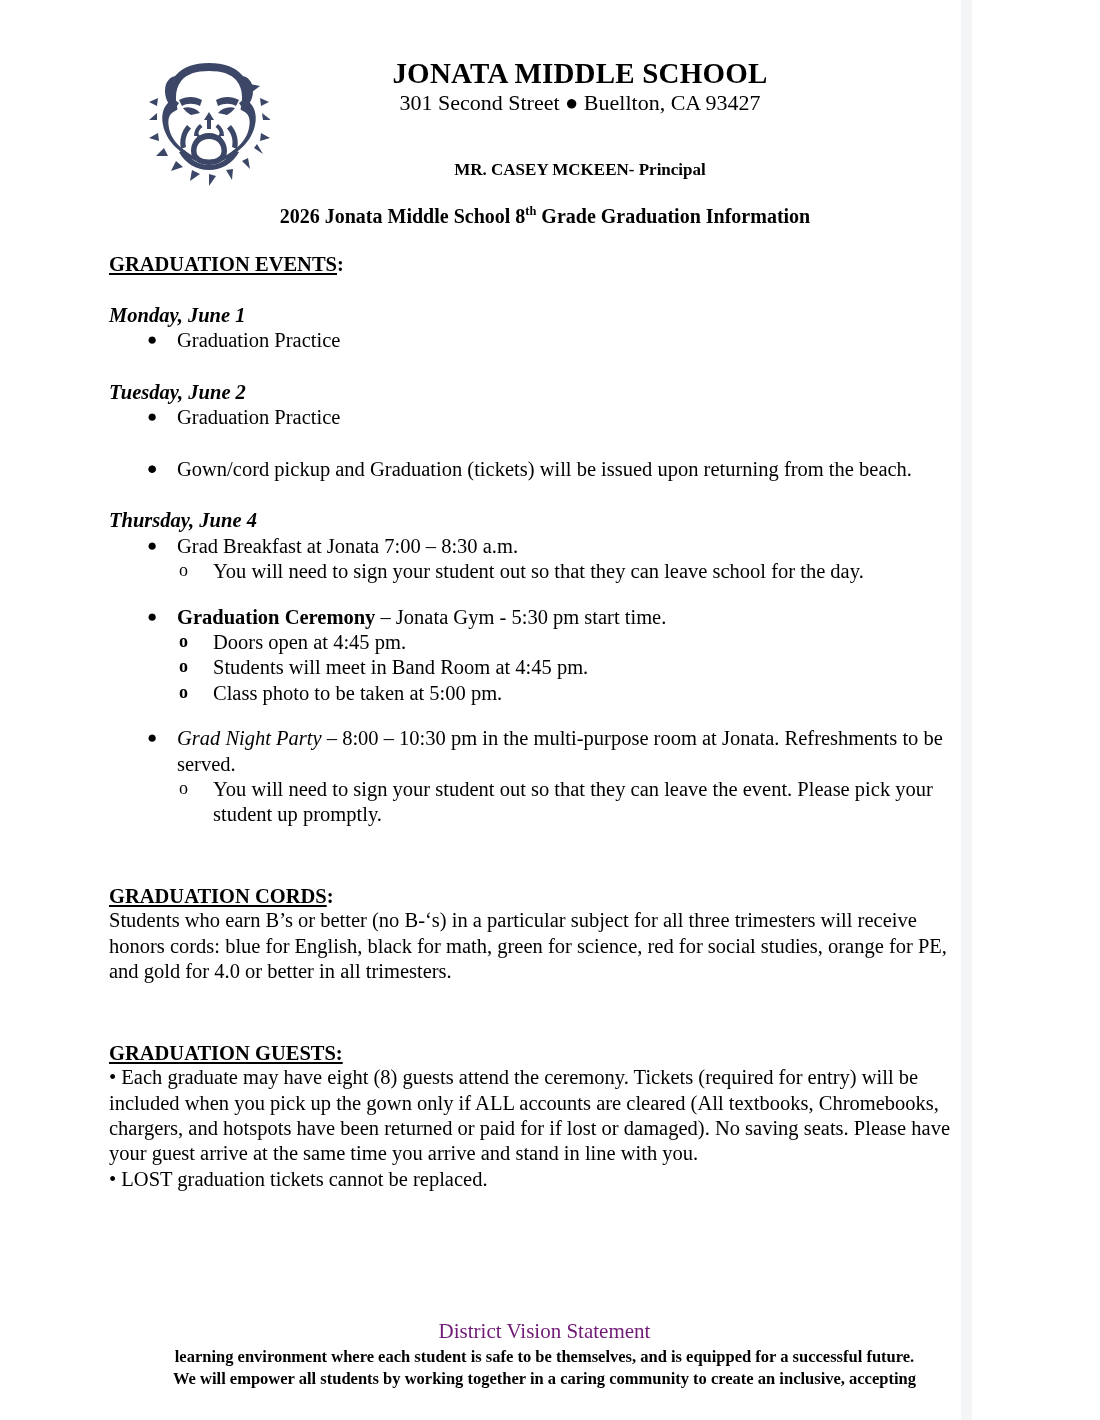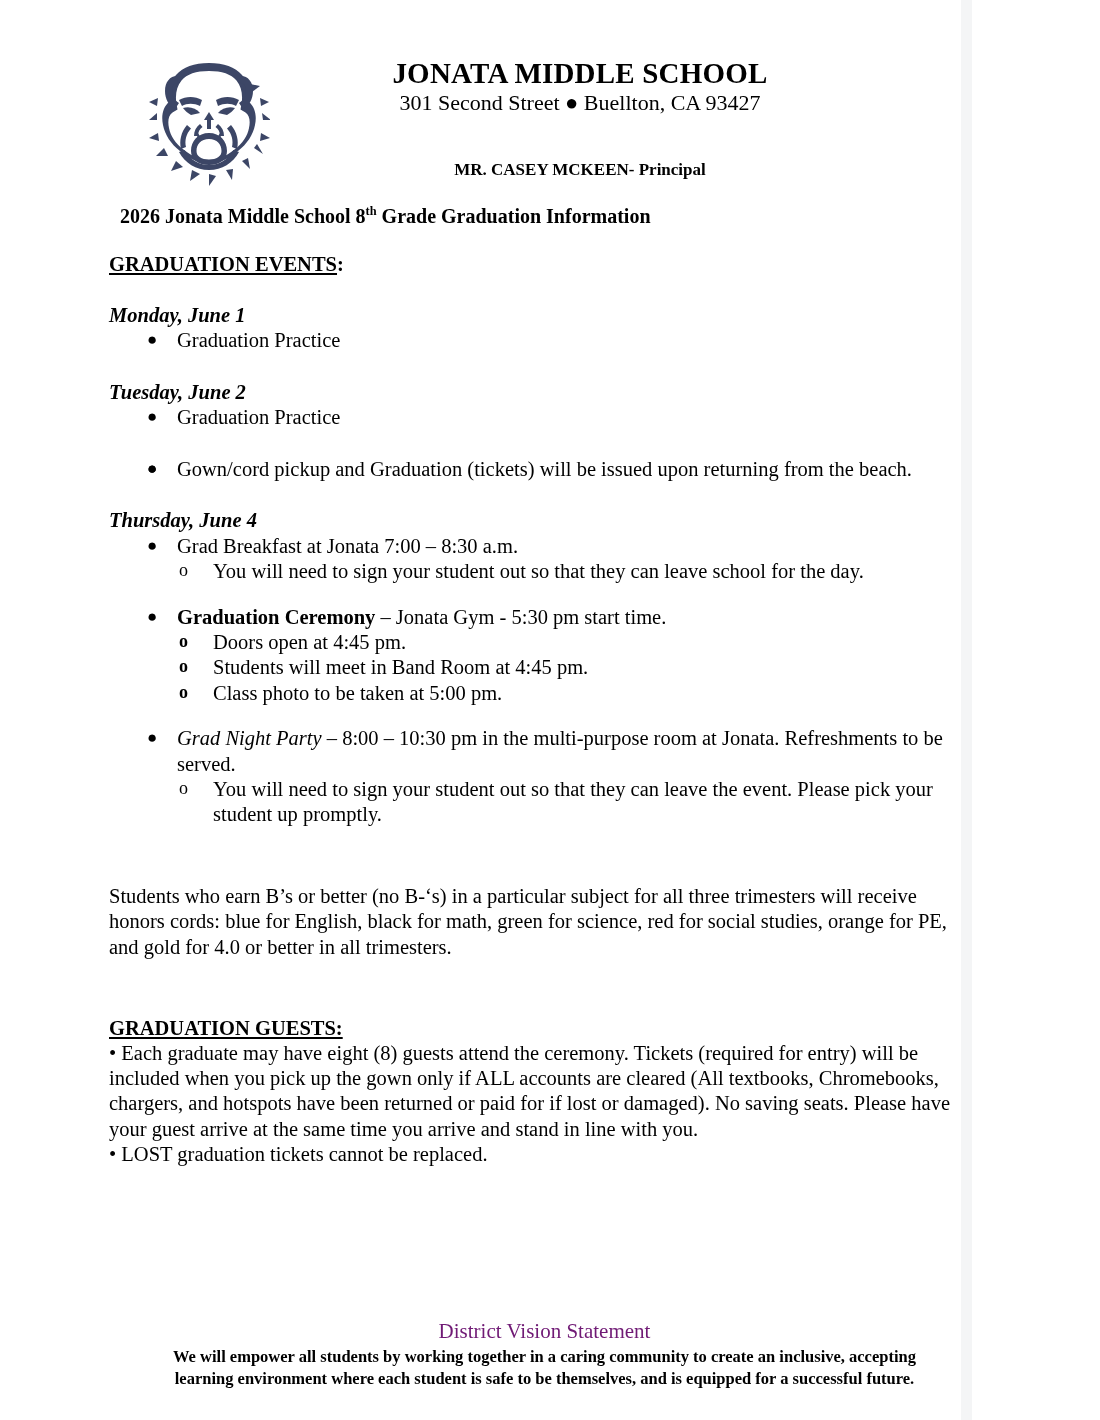--- a/index.html
+++ b/index.html
@@ -80,20 +80,21 @@
     width: 600px;
     text-align: center;
     font-size: 17px;
     font-weight: bold;
   }
   .doc-title {
     position: absolute;
     left: 120px;
     top: 205px;
     width: 850px;
+    text-align: center;
     font-size: 20px;
     font-weight: bold;
   }
   .doc-title sup {
     font-size: 0.62em;
     vertical-align: super;
     line-height: 0;
   }
 
   
@@ -353,30 +354,31 @@
           <span class="bul">●</span>
           <span class="i">Grad Night Party</span><span> – 8:00 – 10:30 pm in the multi-purpose room at Jonata. Refreshments to be served.</span>
           <ul class="lvl2">
             <li><span class="bul2">o</span><span>You will need to sign your student out so that they can leave the event. Please pick your student up promptly.</span></li>
           </ul>
         </li>
       </ul>
 
       <div class="gap-xl"></div>
 
+      <h2 class="section-head"><span class="u">GRADUATION CORDS</span><span class="colon-plain">:</span></h2>
       <p class="para">Students who earn B’s or better (no B-‘s) in a particular subject for all three trimesters will receive honors cords: blue for English, black for math, green for science, red for social studies, orange for PE, and gold for 4.0 or better in all trimesters.</p>
 
       <div class="gap-xl"></div>
 
       <h2 class="section-head"><span class="u">GRADUATION GUESTS:</span></h2>
       <p class="para">• Each graduate may have eight (8) guests attend the ceremony. Tickets (required for entry) will be included when you pick up the gown only if ALL accounts are cleared (All textbooks, Chromebooks, chargers, and hotspots have been returned or paid for if lost or damaged).  No saving seats.  Please have your guest arrive at the same time you arrive and stand in line with you.</p>
       <p class="para">• LOST graduation tickets cannot be replaced.</p>
 
     </div>
 
     <div class="footer">
       <div class="vision-title">District Vision Statement</div>
+      <div class="vision-text">learning environment where each student is safe to be themselves, and is equipped for a successful future.</div>
       <div class="vision-text">We will empower all students by working together in a caring community to create an inclusive, accepting</div>
-      <div class="vision-text">learning environment where each student is safe to be themselves, and is equipped for a successful future.</div>
     </div>
 
   </div>
 </div>
 
 </body></html>

